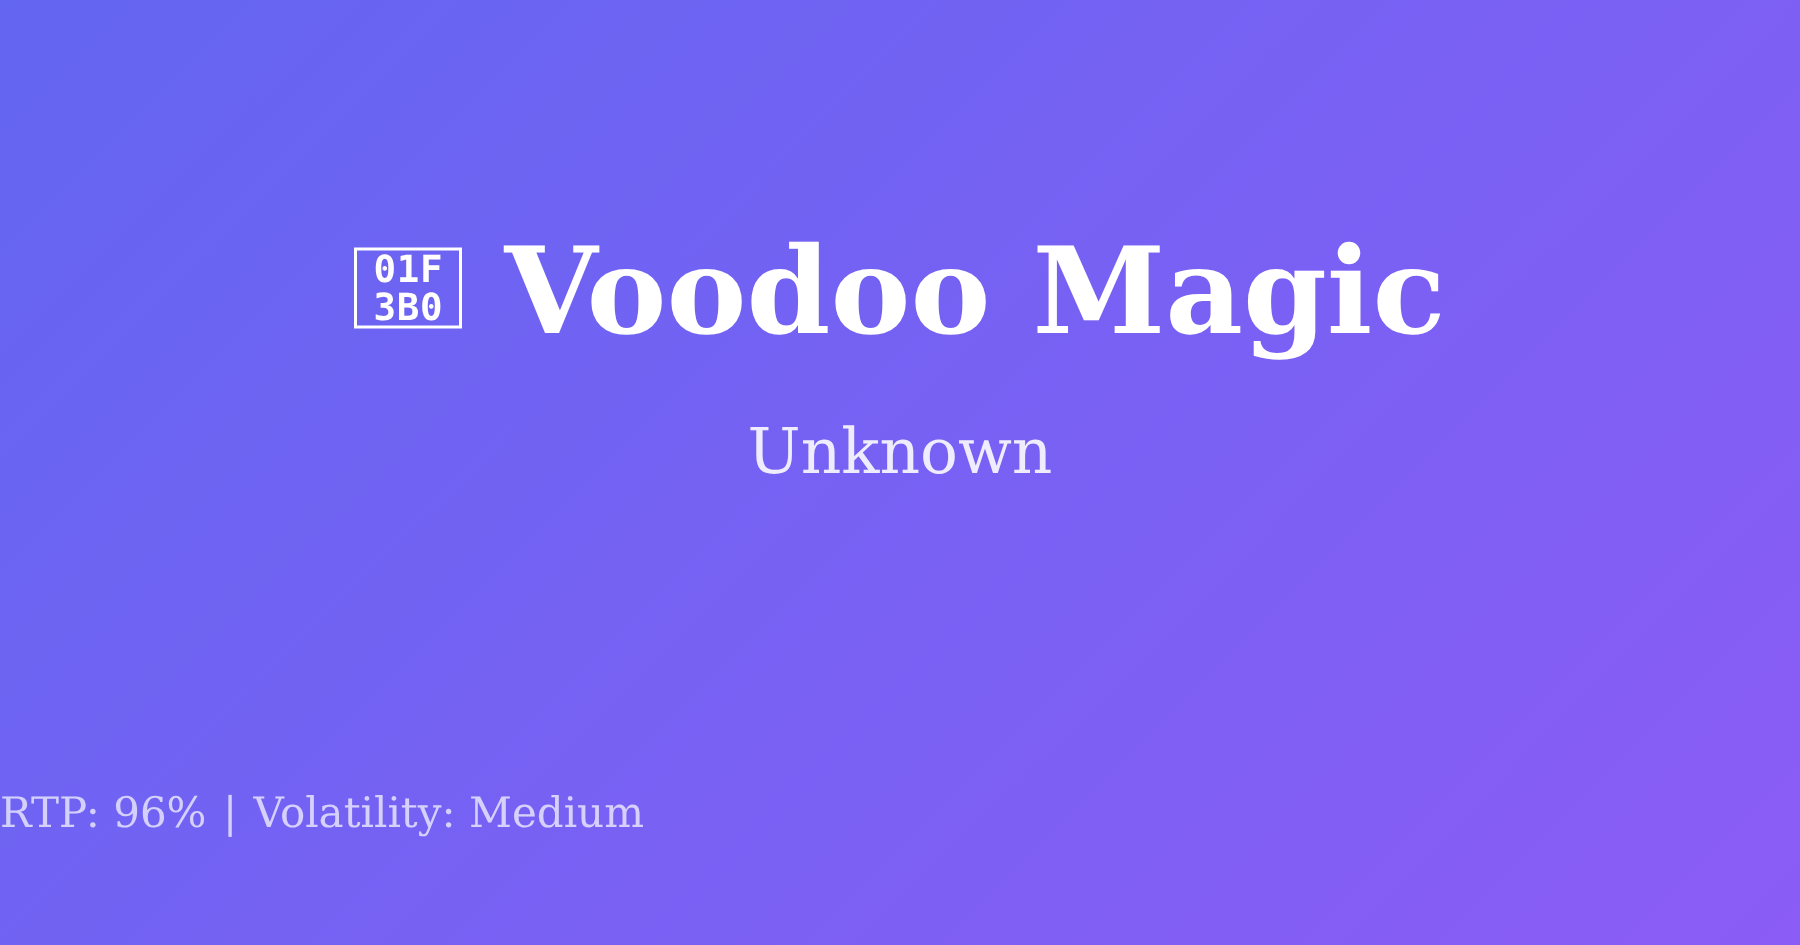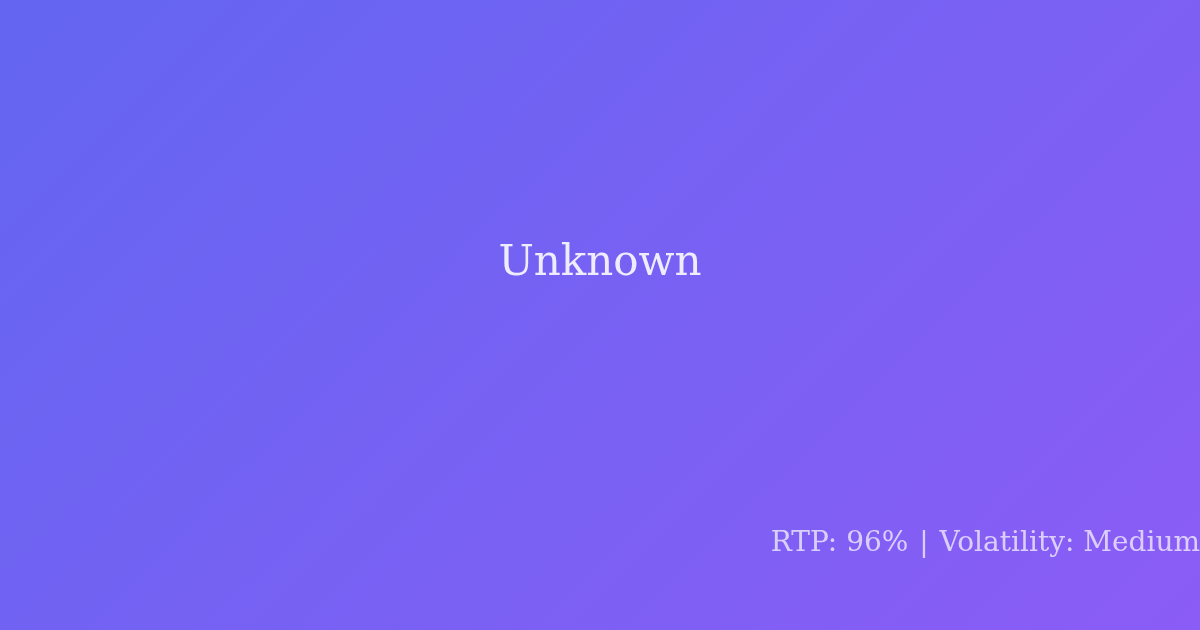--- a/index.html
+++ b/index.html
@@ -100,39 +100,49 @@
     text-align: left;
     white-space: nowrap;
   }
 
   
   .card-footer {
     position: absolute;
     left: 0;
     right: 0;
     top: 528px;
-    text-align: right;
+    text-align: left;
     font-family: "DejaVu Serif", "Liberation Serif", serif;
     font-weight: 400;
     font-size: 28px;
     line-height: 1;
     color: rgba(255, 255, 255, 0.70);
     white-space: nowrap;
   }
   .card-footer .meta-sep {
     padding: 0 2px;
   }
 </style>
 </head>
 <body>
 
 <div class="og-card">
 
   <div class="hero">
 
+    <div class="title-row">
+
+      <span class="glyph-box" title="U+1F3B0">
+        <span class="hex-row">01F</span>
+        <span class="hex-row">3B0</span>
+      </span>
+
+      <h1 class="card-title">Voodoo Magic</h1>
+
+    </div>
 
     <p class="card-subtitle">Unknown</p>
 
   </div>
 
   <div class="card-footer">
     <span>RTP:</span>
     <span>96%</span>
     <span class="meta-sep">|</span>
     <span>Volatility:</span>

